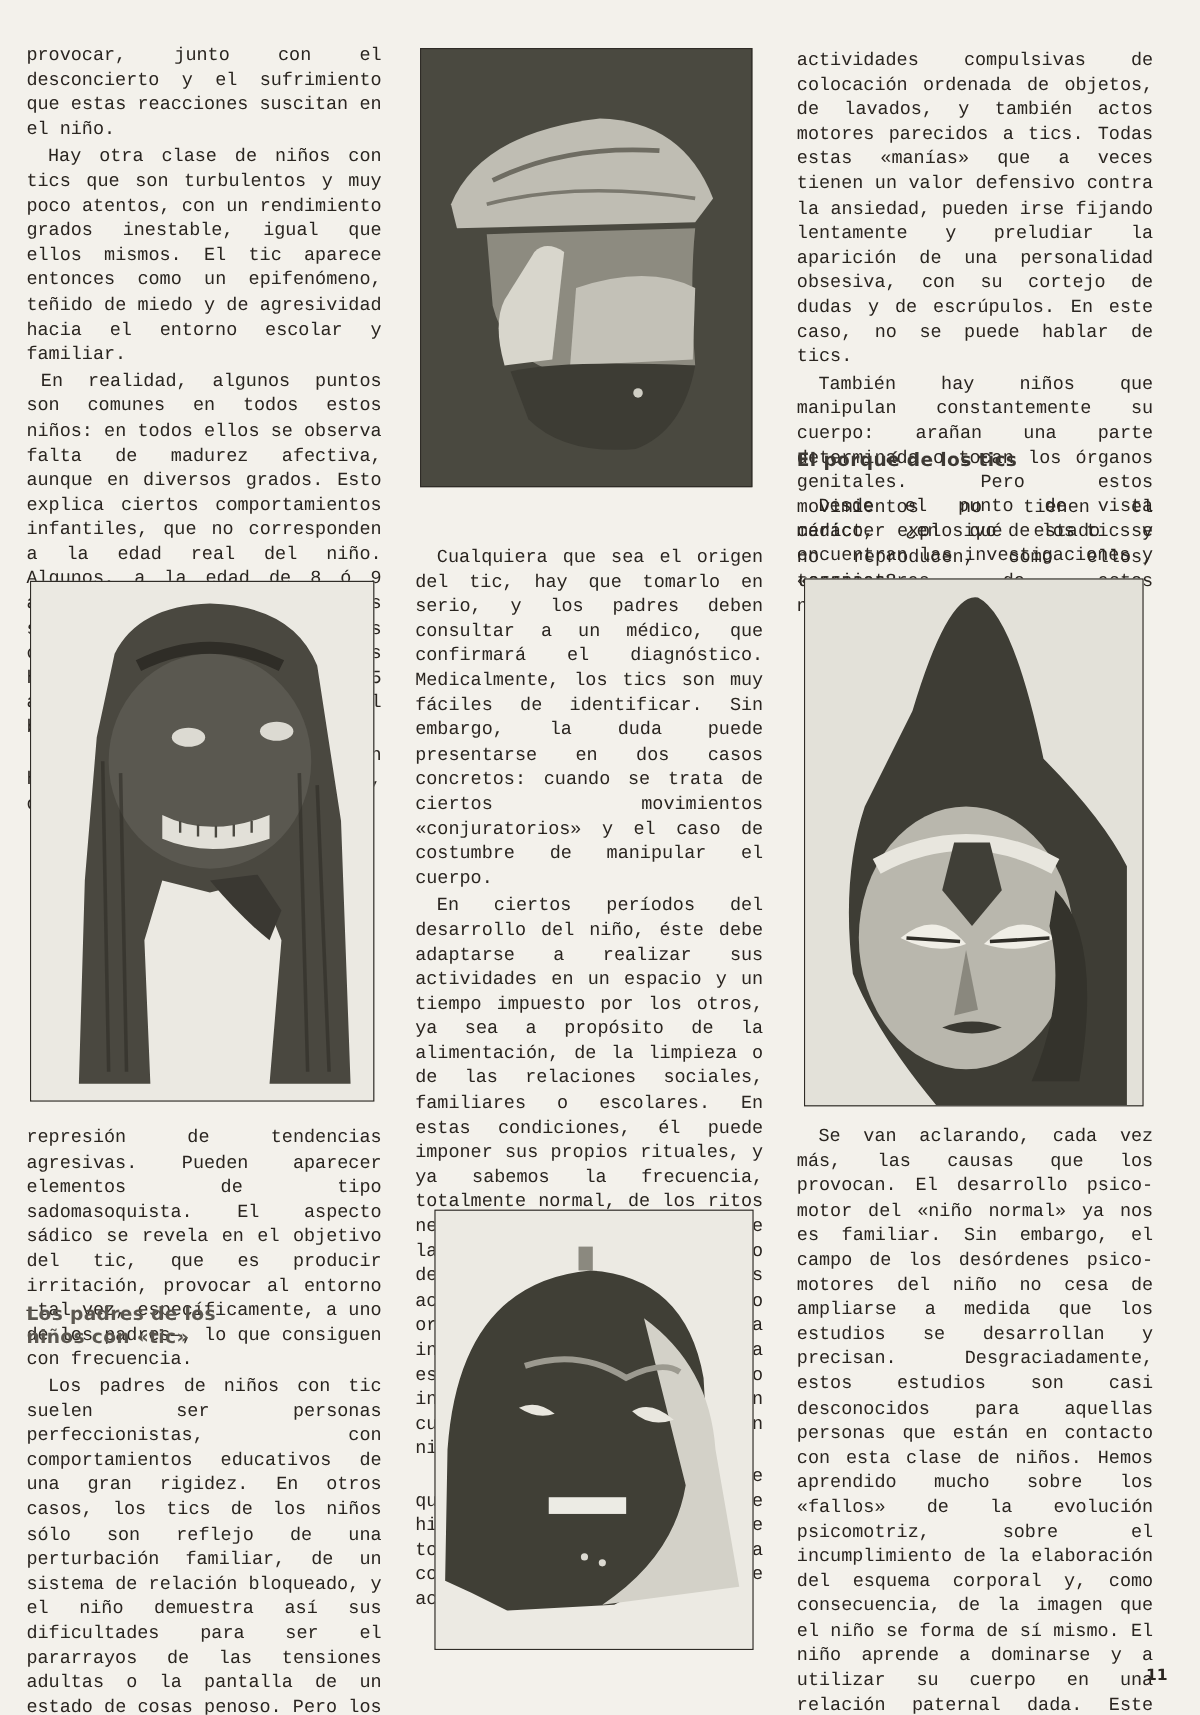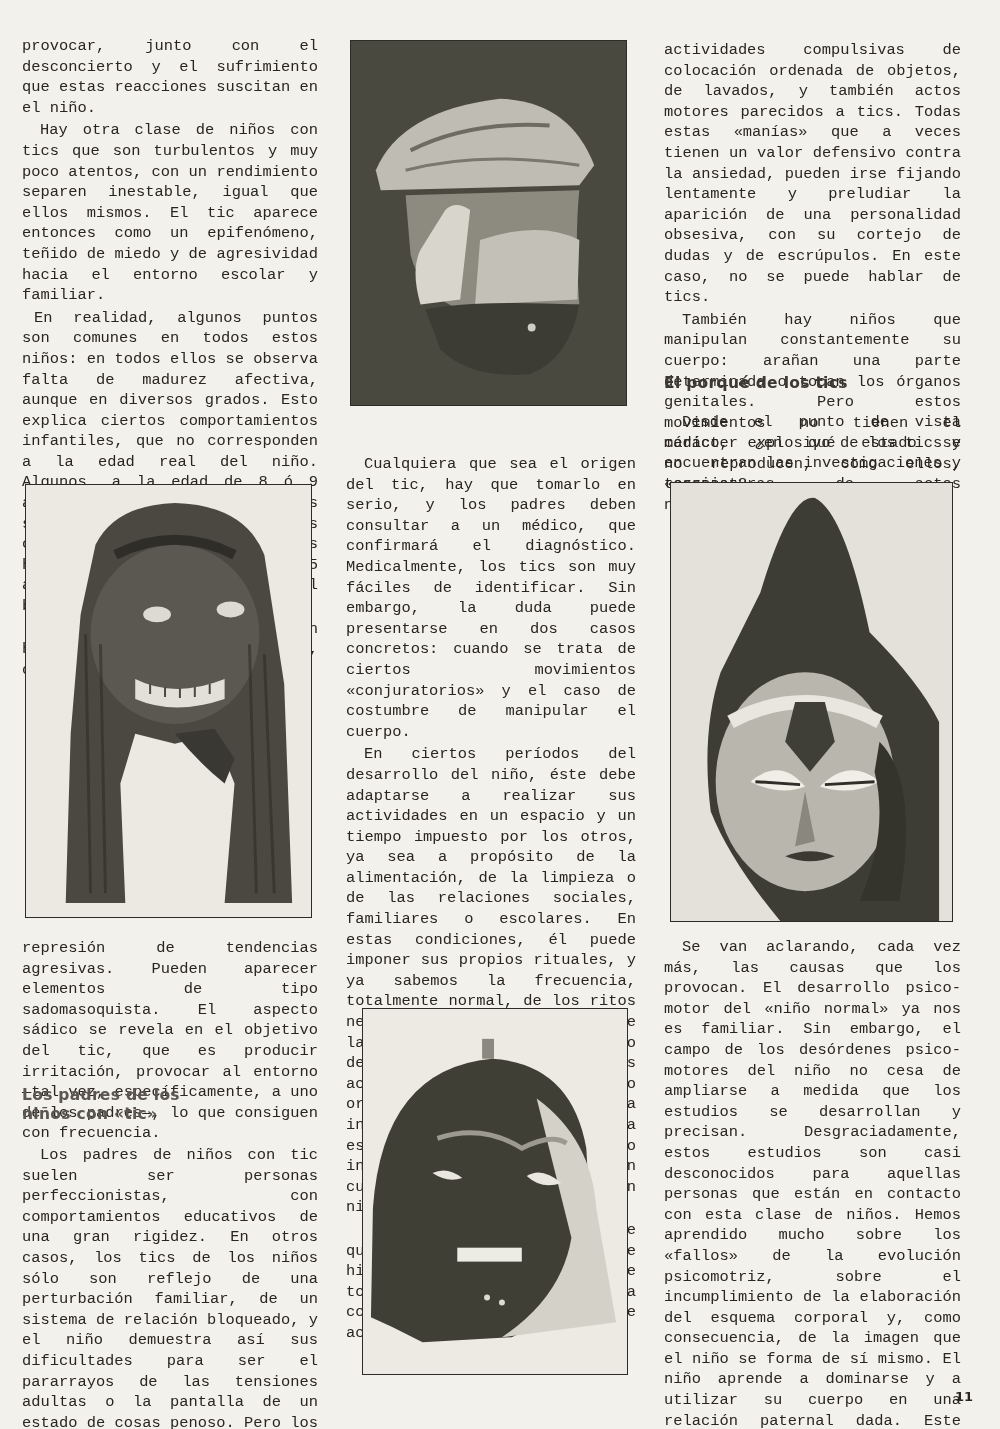--- a/index.html
+++ b/index.html
@@ -41,21 +41,21 @@
       position: absolute; right: 27px; top: 1389px;
       font-family: "DejaVu Sans", "Liberation Sans", sans-serif;
       font-weight: bold; font-size: 13px; color: #2a2520;
     }
   </style>
 </head>
 <body>
 
 <div class="col" style="left:22px; top:36px; width:296px;">
   <p class="noindent">provocar, junto con el desconcierto y el sufrimiento que estas reacciones suscitan en el niño.</p>
-  <p>Hay otra clase de niños con tics que son turbulentos y muy poco atentos, con un rendimiento separen inestable, igual que ellos mismos. El tic aparece entonces como un epifenómeno, teñido de miedo y de agresividad hacia el entorno escolar y familiar.</p>
+  <p>Hay otra clase de niños con tics que son turbulentos y muy poco atentos, con un rendimiento grados inestable, igual que ellos mismos. El tic aparece entonces como un epifenómeno, teñido de miedo y de agresividad hacia el entorno escolar y familiar.</p>
   <p style="text-indent:12px">En realidad, algunos puntos son comunes en todos estos niños: en todos ellos se observa falta de madurez afectiva, aunque en diversos grados. Esto explica ciertos comportamientos infantiles, que no corresponden a la edad real del niño. Algunos, a la edad de 8 ó 9 años, no soportan que los separen de sus madres; otros chupan el dedo a los 10 y los hay que, a la edad de 4 y 5 años, todavía utilizan el biberón.</p>
   <p style="text-indent:12px">Estos comportamientos son huellas de ambivalencia, oposición, sumisión y</p>
 </div>
 
 <div class="photo" style="left:25px; top:484px; width:287px; height:434px; background:#ecebe4;">
   <svg viewBox="0 0 287 434" preserveAspectRatio="none">
     <rect width="287" height="434" fill="#ebe9e2"></rect>
 
     <path d="M70 60 Q90 20 150 18 Q220 20 240 70 L260 200 L268 420 L200 420 L210 300 L190 250 L150 260 L110 250 L95 300 L100 420 L40 420 L45 250 L55 130 Z" fill="#4a4840"></path>
 

